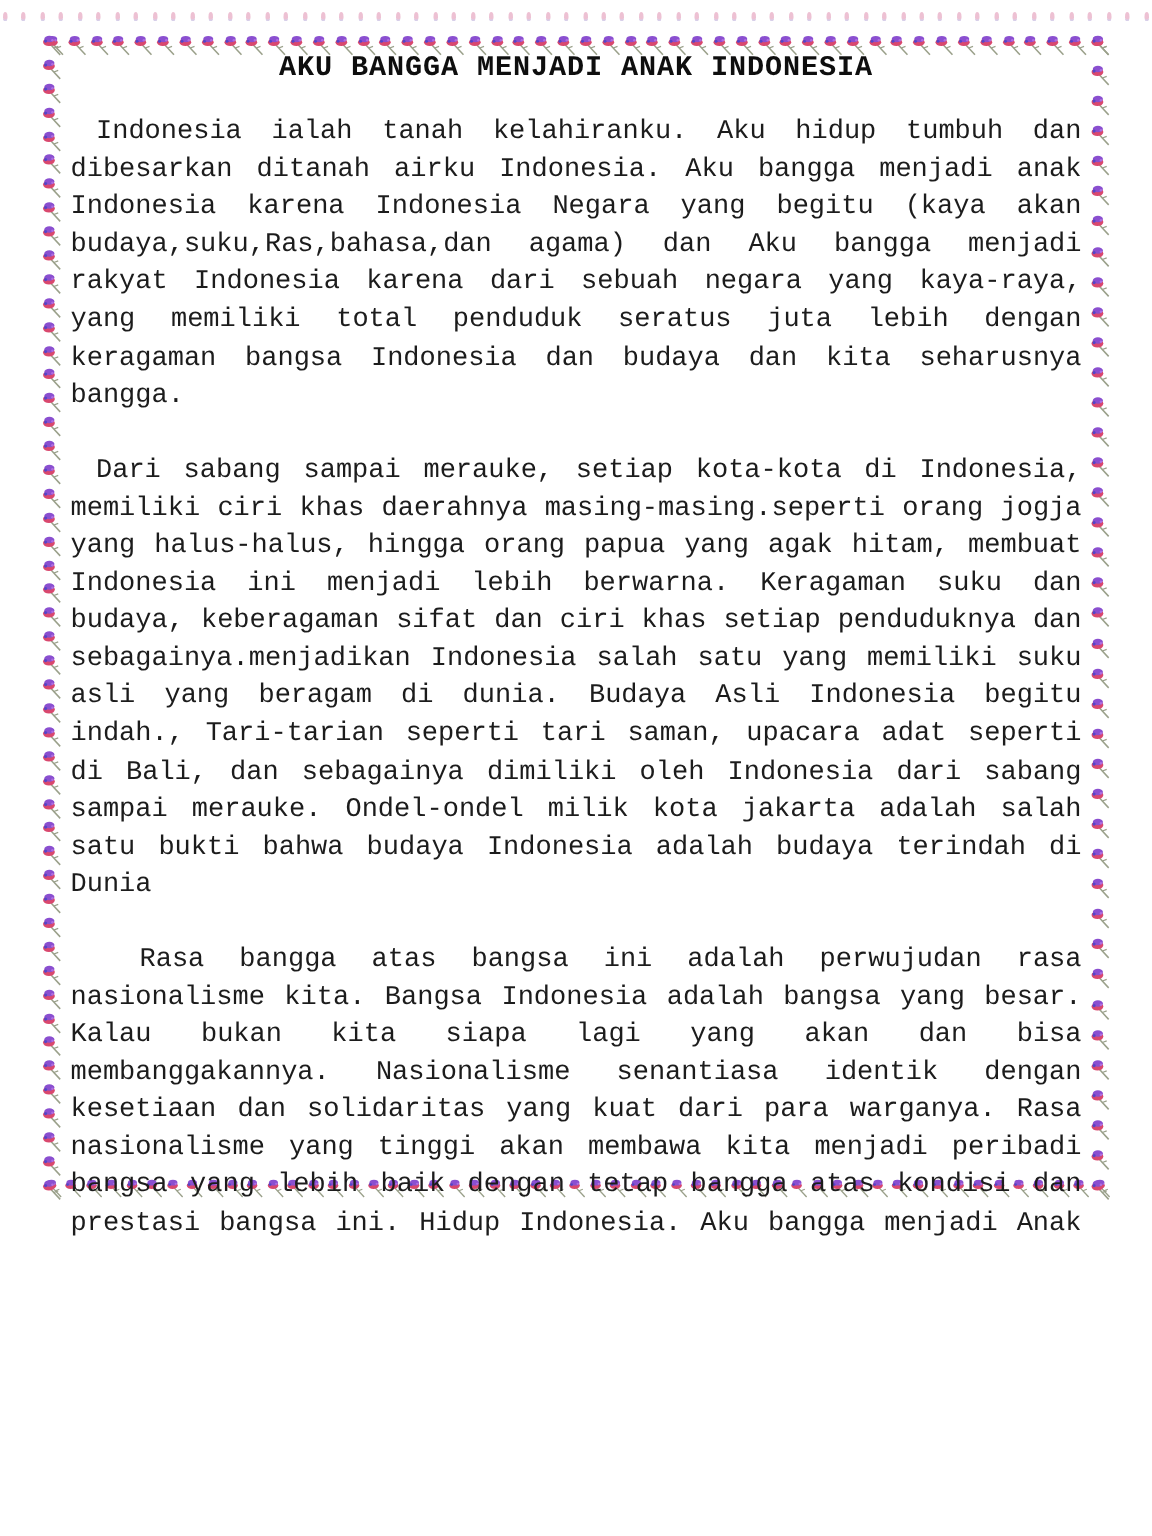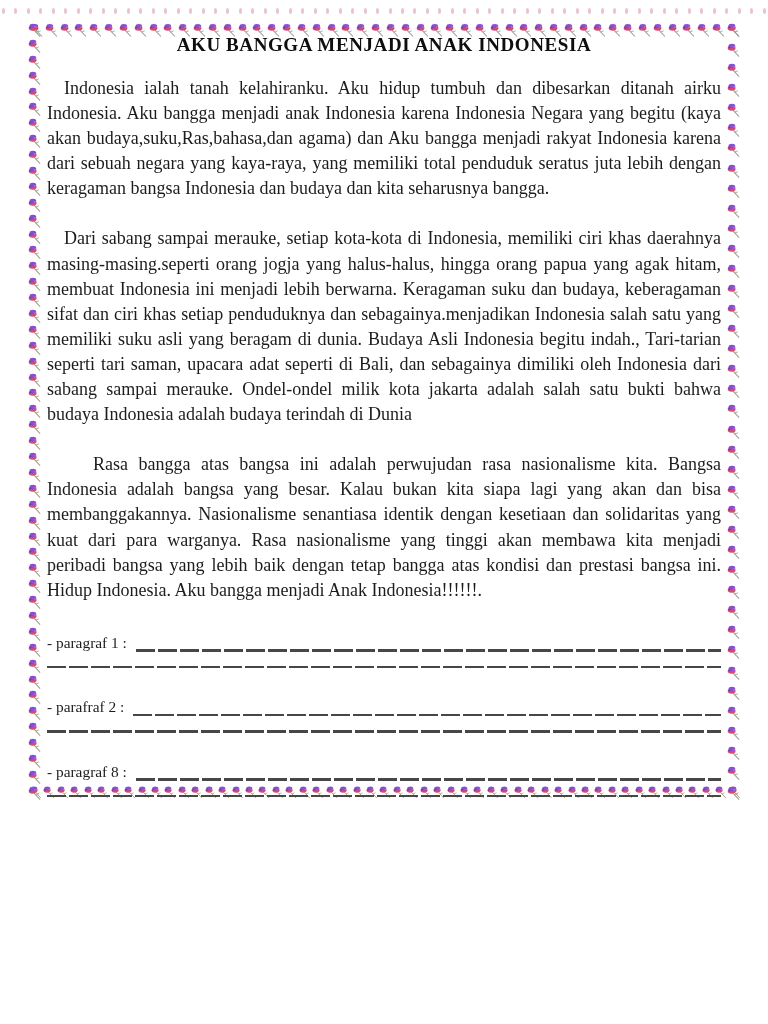--- a/index.html
+++ b/index.html
@@ -1,21 +1,21 @@
 <!DOCTYPE html>
 <html><head>
 <meta charset="utf-8">
 <style>
   html,body{margin:0;padding:0;background:#ffffff;}
   .screen{
     position:relative;
     width:768px;height:824px;
     background:#ffffff;
     overflow:hidden;
-    font-family:Liberation Serif, serif;
+    font-family:Liberation Mono, monospace;
     color:#1c1c1c;
   }
   
   .faint-top{
     position:absolute;top:7px;left:2px;right:2px;height:8px;
     display:flex;justify-content:space-between;align-items:center;
     opacity:.55;
   }
   .faint-top i{display:block;width:3px;height:5px;border-radius:50% 50% 40% 40%;
     background:#e090b0;border-bottom:1px solid #b8a8d8;}

